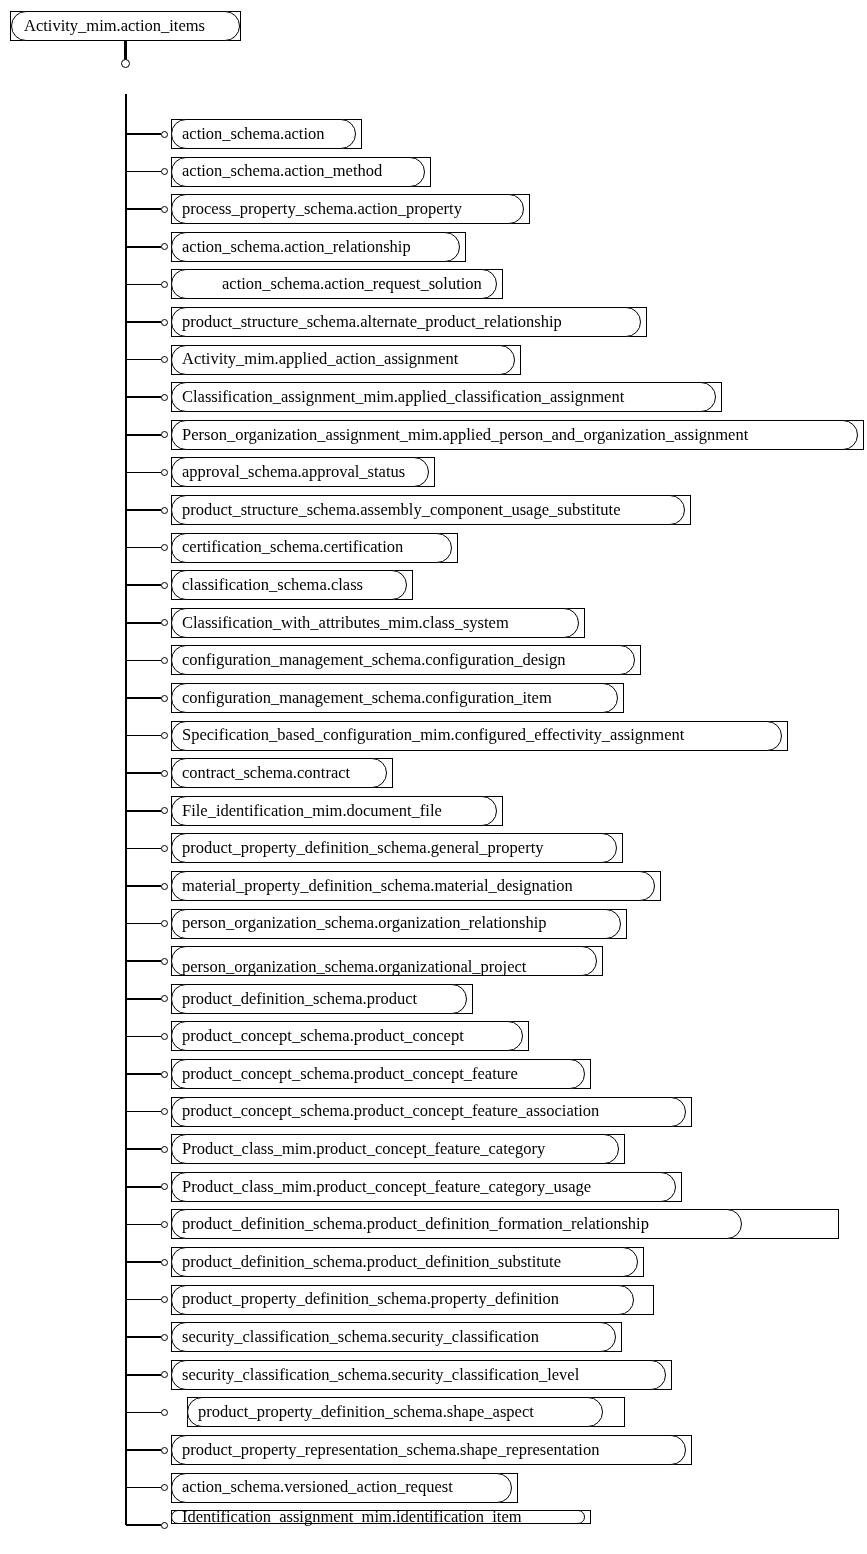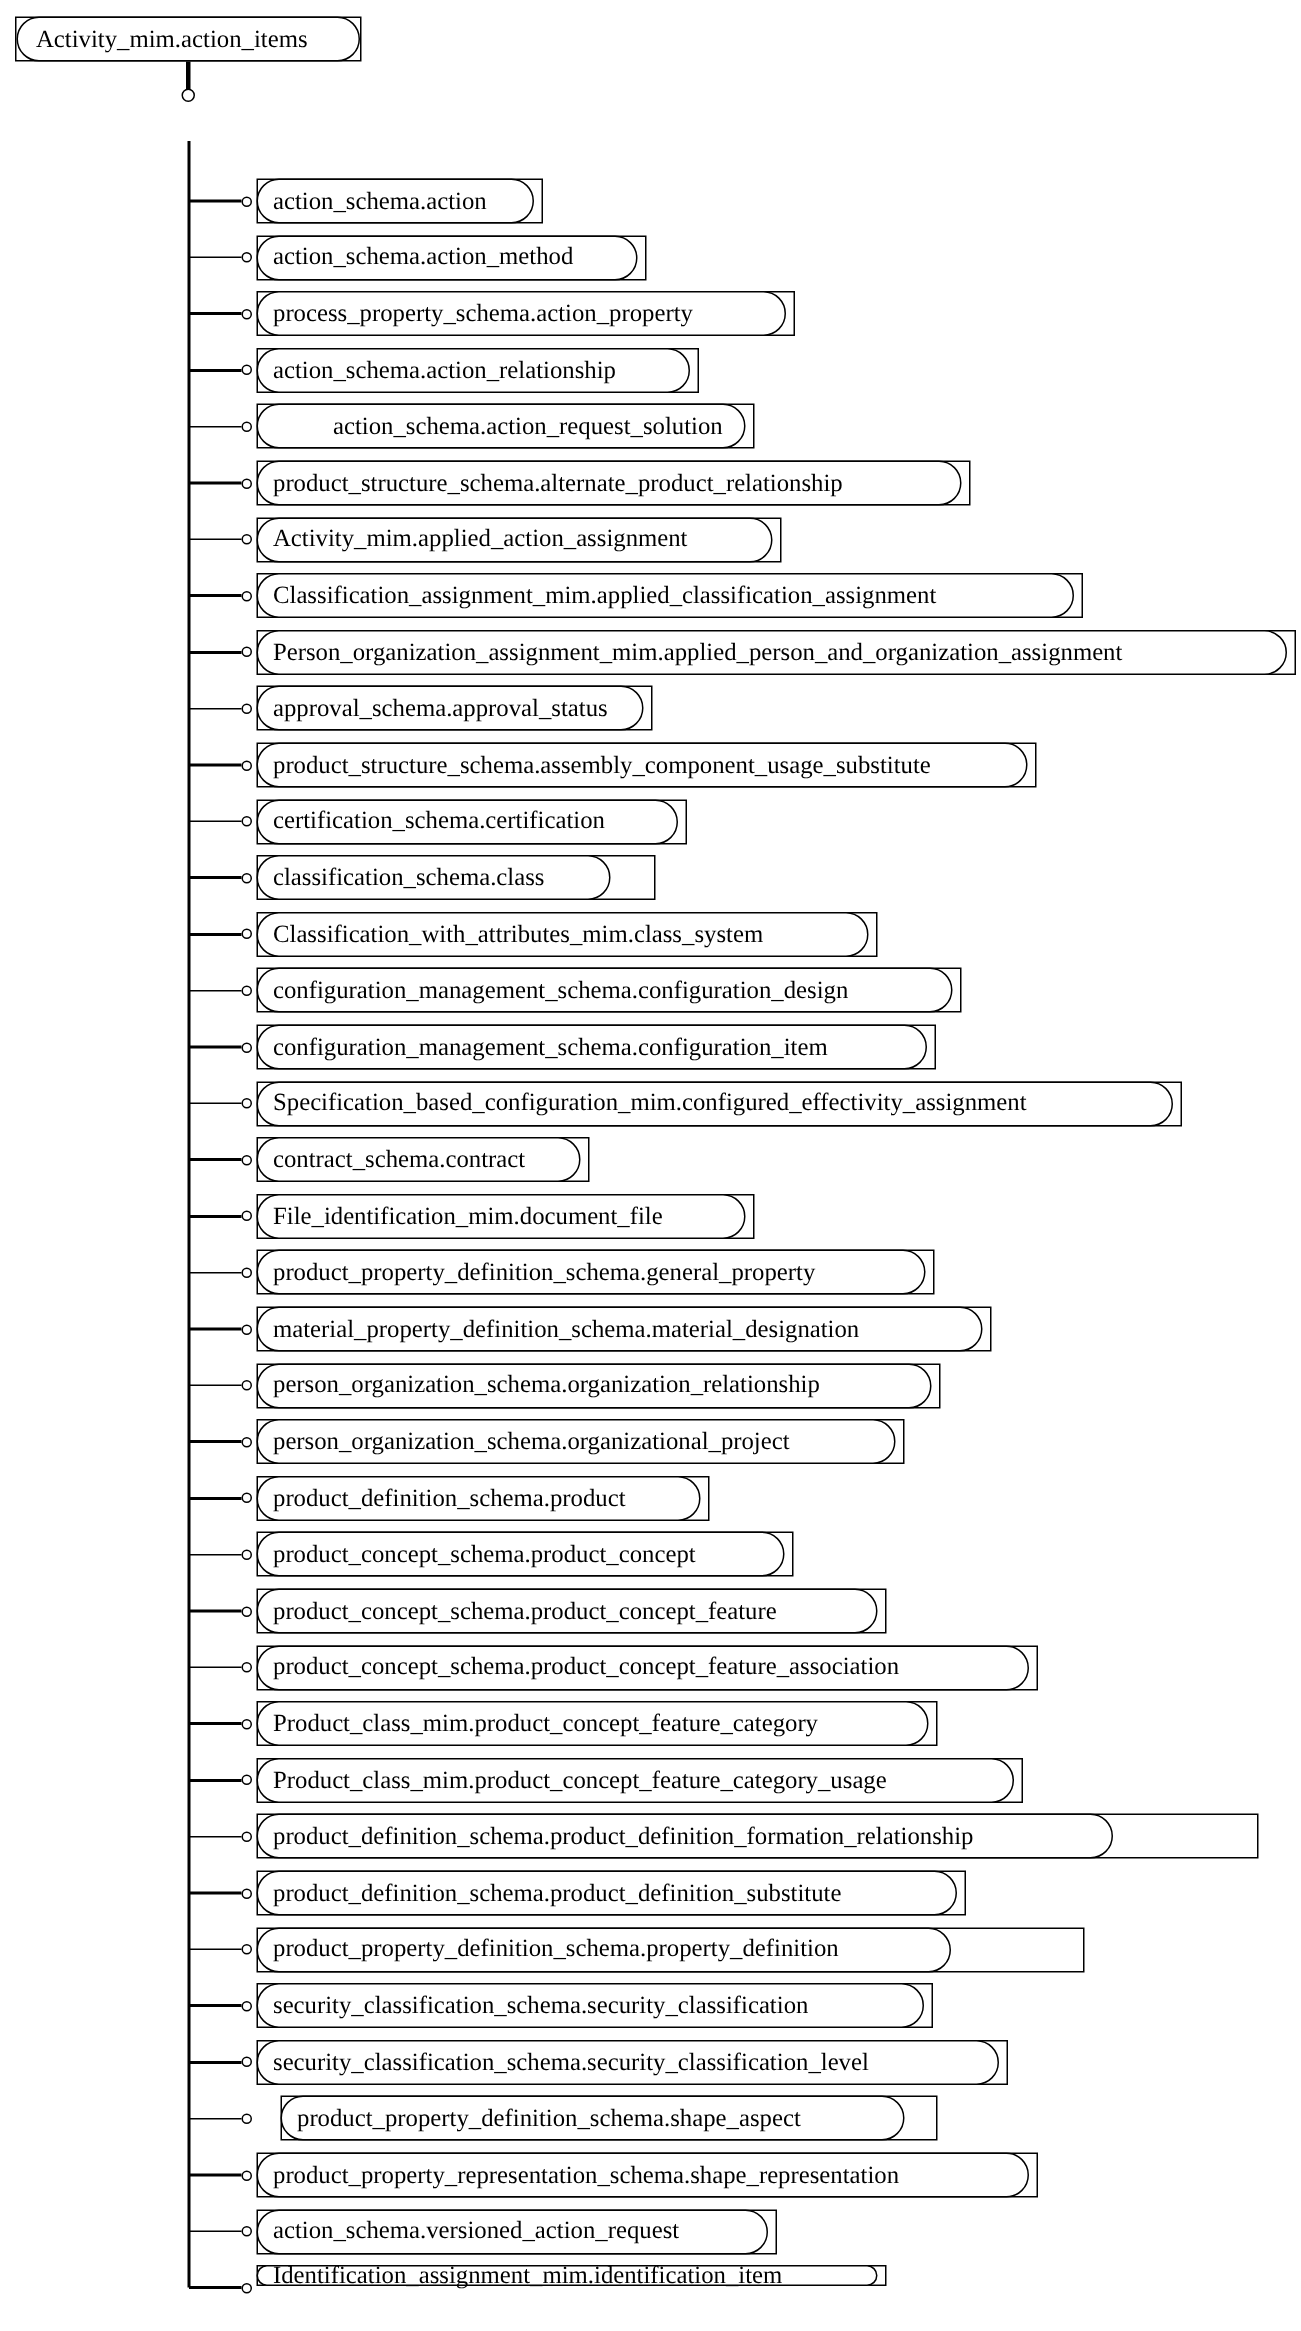--- a/index.html
+++ b/index.html
@@ -315,21 +315,21 @@
         <div class="inner" style="width: 514px;">
           <span class="label">product_structure_schema.assembly_component_usage_substitute</span>
         </div>
       </div>
       <div class="node entity" style="top: 532.6px; width: 287px; height: 30px;">
         <div class="outer"></div>
         <div class="inner" style="width: 281px;">
           <span class="label">certification_schema.certification</span>
         </div>
       </div>
-      <div class="node entity" style="top: 570.2px; width: 266px; height: 30px; border-radius: 11px;">
+      <div class="node entity" style="top: 570.2px; width: 242px; height: 30px; border-radius: 11px;">
         <div class="outer"></div>
         <div class="inner" style="width: 236px;">
           <span class="label">classification_schema.class</span>
         </div>
       </div>
       <div class="node entity" style="top: 607.8px; width: 414px; height: 30px;">
         <div class="outer"></div>
         <div class="inner" style="width: 408px;">
           <span class="label">Classification_with_attributes_mim.class_system</span>
         </div>
@@ -377,21 +377,21 @@
         </div>
       </div>
       <div class="node entity" style="top: 908.6px; width: 456px; height: 30px;">
         <div class="outer"></div>
         <div class="inner" style="width: 450px;">
           <span class="label">person_organization_schema.organization_relationship</span>
         </div>
       </div>
       <div class="node entity" style="top: 946.2px; width: 432px; height: 30px;">
         <div class="outer"></div>
-        <div class="inner" style="width: 426px;">
+        <div class="inner" style="width: 426px; align-items: flex-end;">
           <span class="label">person_organization_schema.organizational_project</span>
         </div>
       </div>
       <div class="node entity" style="top: 983.8px; width: 302px; height: 30px;">
         <div class="outer"></div>
         <div class="inner" style="width: 296px;">
           <span class="label">product_definition_schema.product</span>
         </div>
       </div>
       <div class="node entity" style="top: 1021.4px; width: 358px; height: 30px;">
@@ -429,21 +429,21 @@
         <div class="inner" style="width: 571px;">
           <span class="label">product_definition_schema.product_definition_formation_relationship</span>
         </div>
       </div>
       <div class="node entity" style="top: 1247px; width: 473px; height: 30px;">
         <div class="outer"></div>
         <div class="inner" style="width: 467px;">
           <span class="label">product_definition_schema.product_definition_substitute</span>
         </div>
       </div>
-      <div class="node entity" style="top: 1284.6px; width: 552px; height: 30px;">
+      <div class="node entity" style="top: 1284.6px; width: 483px; height: 30px;">
         <div class="outer"></div>
         <div class="inner" style="width: 463px;">
           <span class="label">product_property_definition_schema.property_definition</span>
         </div>
       </div>
       <div class="node entity" style="top: 1322.2px; width: 451px; height: 30px;">
         <div class="outer"></div>
         <div class="inner" style="width: 445px;">
           <span class="label">security_classification_schema.security_classification</span>
         </div>

